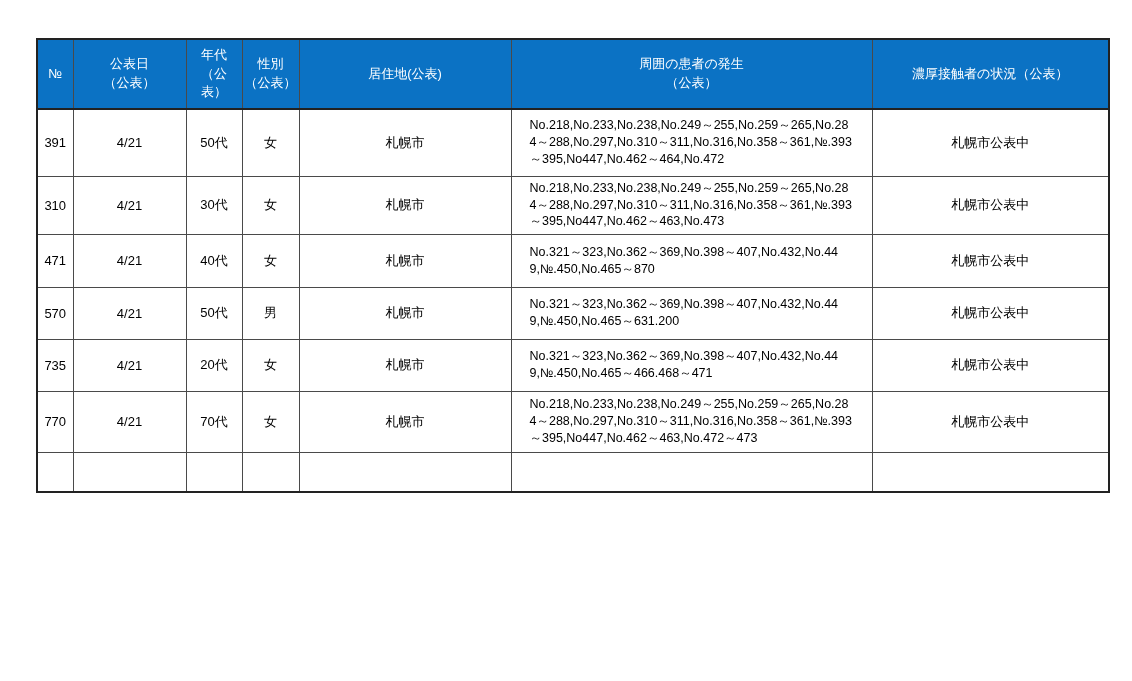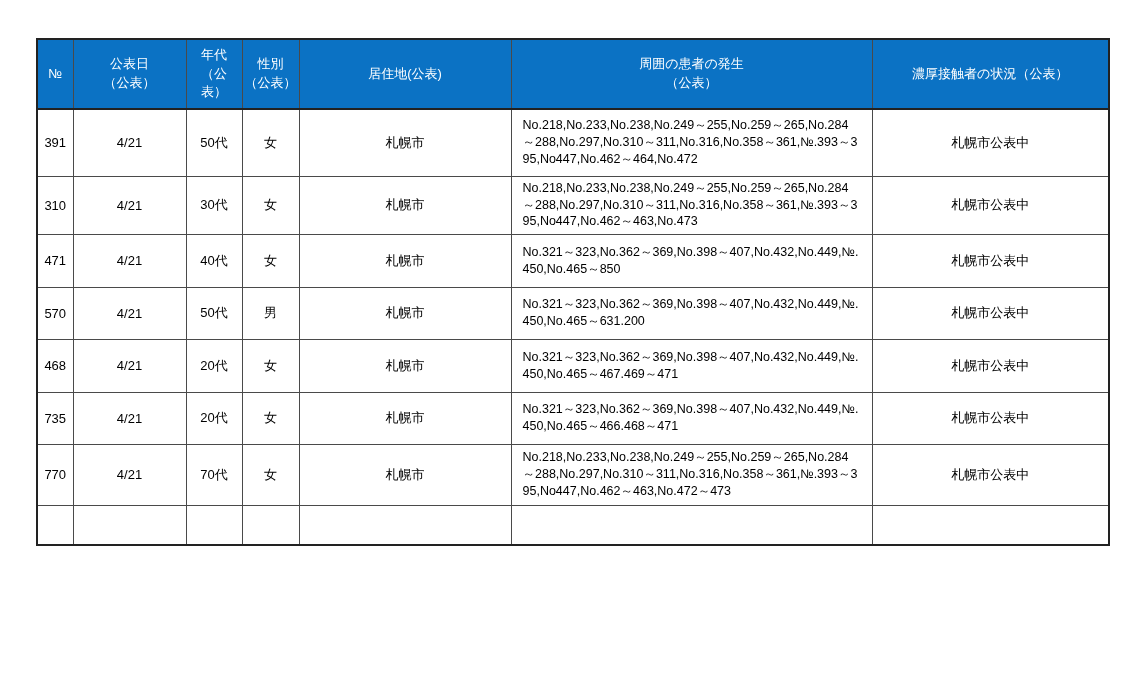--- a/index.html
+++ b/index.html
@@ -44,21 +44,21 @@
     font-size: 13px;
     text-align: center;
     vertical-align: middle;
     background: #ffffff;
     padding: 0 2px;
   }
   tbody td.surrounding {
     text-align: left;
     font-size: 12.5px;
     line-height: 1.35;
-    padding: 3px 11px;
+    padding: 3px 18px;
     word-break: break-all;
   }
   tr.partial-row td {
     border-bottom: none;
   }
 </style>
 </head>
 <body>
 
 <div class="sheet">
@@ -105,39 +105,30 @@
         <td>札幌市</td>
         <td class="surrounding">No.218,No.233,No.238,No.249～255,No.259～265,No.284～288,No.297,No.310～311,No.316,No.358～361,№.393～395,No447,No.462～463,No.473</td>
         <td>札幌市公表中</td>
       </tr>
       <tr style="height:53px">
         <td>471</td>
         <td>4/21</td>
         <td>40代</td>
         <td>女</td>
         <td>札幌市</td>
-        <td class="surrounding">No.321～323,No.362～369,No.398～407,No.432,No.449,№.450,No.465～850</td>
+        <td class="surrounding">No.321～323,No.362～369,No.398～407,No.432,No.449,№.450,No.465～870</td>
         <td>札幌市公表中</td>
       </tr>
       <tr style="height:52px">
         <td>570</td>
         <td>4/21</td>
         <td>50代</td>
         <td>男</td>
         <td>札幌市</td>
         <td class="surrounding">No.321～323,No.362～369,No.398～407,No.432,No.449,№.450,No.465～631.200</td>
-        <td>札幌市公表中</td>
-      </tr>
-      <tr style="height:53px">
-        <td>468</td>
-        <td>4/21</td>
-        <td>20代</td>
-        <td>女</td>
-        <td>札幌市</td>
-        <td class="surrounding">No.321～323,No.362～369,No.398～407,No.432,No.449,№.450,No.465～467.469～471</td>
         <td>札幌市公表中</td>
       </tr>
       <tr style="height:52px">
         <td>735</td>
         <td>4/21</td>
         <td>20代</td>
         <td>女</td>
         <td>札幌市</td>
         <td class="surrounding">No.321～323,No.362～369,No.398～407,No.432,No.449,№.450,No.465～466.468～471</td>
         <td>札幌市公表中</td>

